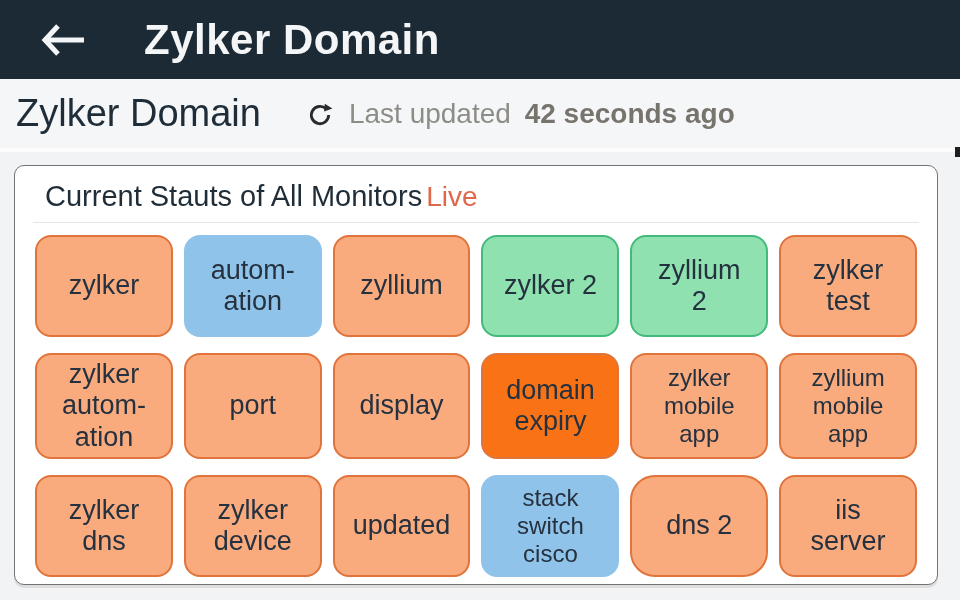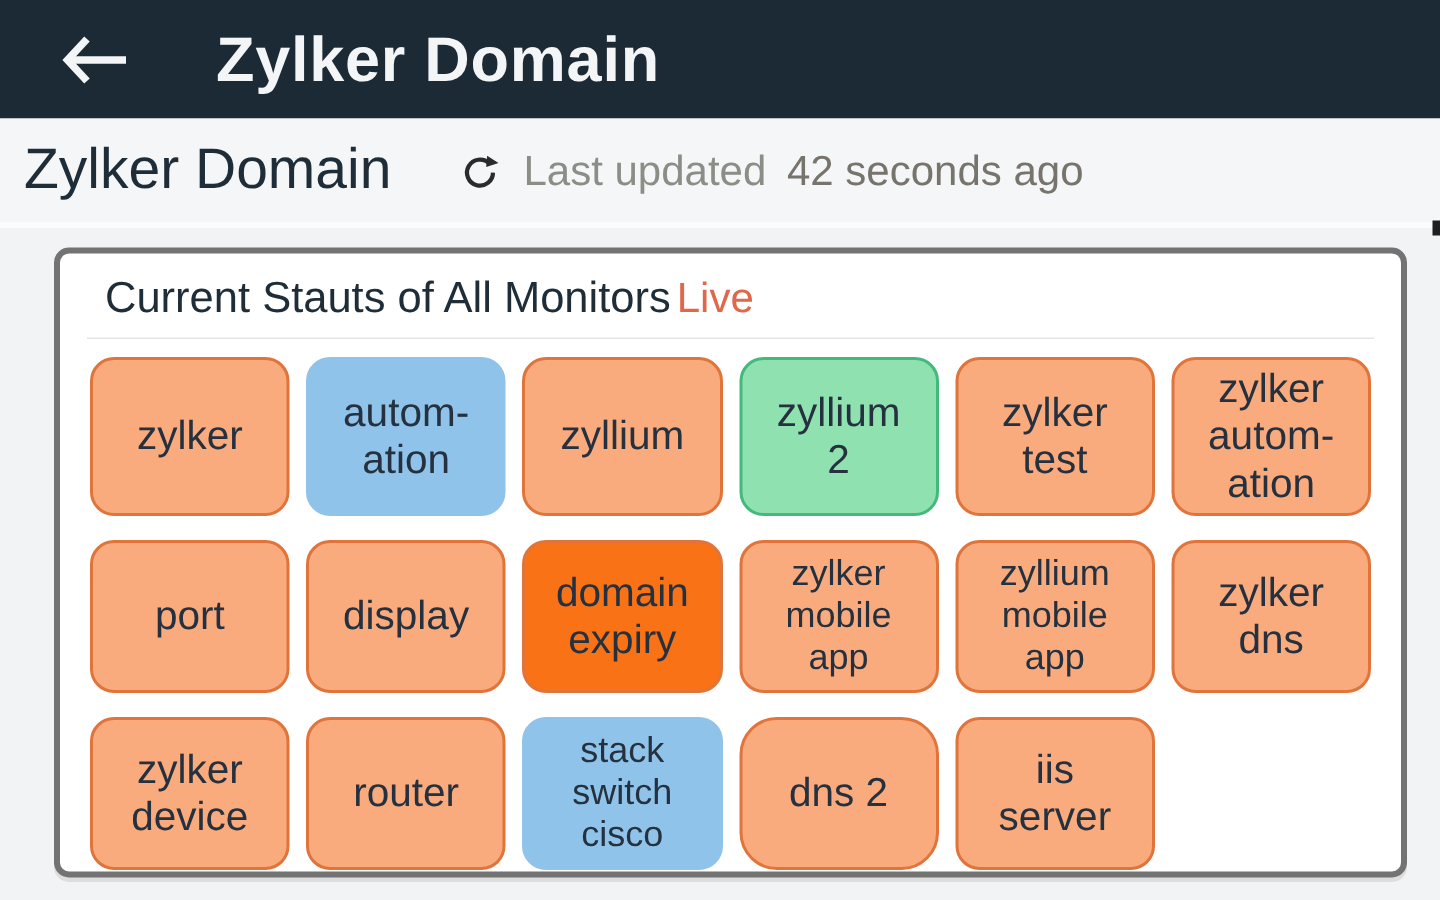--- a/index.html
+++ b/index.html
@@ -19,26 +19,26 @@
     color:#f3f5f6;font-size:42px;font-weight:600;margin-left:56px;letter-spacing:.5px;
   }
   
   .page-header{
     height:73px;background:#f5f6f7;border-bottom:4px solid #fcfcfd;
     display:flex;align-items:center;padding:0 16px;box-sizing:border-box;
   }
   .page-title{font-size:38px;color:#1f2d39;font-weight:400;}
   .refresh-icon{margin-left:46px;display:flex;align-items:center;cursor:pointer;background:none;border:none;padding:0;}
   .last-updated{margin-left:16px;font-size:28px;color:#8d8d88;white-space:nowrap;}
-  .last-updated b{color:#77746d;font-weight:400;margin-left:6px;}
+  .last-updated b{color:#77746d;font-weight:700;margin-left:6px;}
   .scroll-thumb{position:absolute;right:0;top:147px;width:5px;height:10px;background:#1f1f1f;}
   
   .card{
-    position:absolute;left:36px;right:22px;top:165px;height:420px;
-    background:#ffffff;border:4px solid #737373;border-radius:10px;
+    position:absolute;left:14px;right:22px;top:165px;height:420px;
+    background:#ffffff;border:1px solid #737373;border-radius:10px;
     box-shadow:0 3px 0 #dddddd;
     padding:12px 18px 12px;box-sizing:border-box;
   }
   .card-head{display:flex;align-items:baseline;padding:2px 12px 0;}
   .card-title{font-size:29px;color:#1f2d38;font-weight:400;}
   .live-label{font-size:28px;color:#e0684a;margin-left:4px;}
   .card-divider{height:1px;background:#e5e5e5;margin:9px 0 12px;}
   
   .grid{
     display:grid;grid-template-columns:repeat(6,1fr);
@@ -88,20 +88,21 @@
   <div class="card-head">
     <div class="card-title">Current Stauts of All Monitors</div>
     <div class="live-label">Live</div>
   </div>
   <div class="card-divider"></div>
   <div class="grid" id="monitor-grid">
       <div class="tile" style="background: rgb(249, 171, 126); border-color: rgb(224, 116, 59);"><span>zylker</span></div>
       <div class="tile" style="background: rgb(144, 195, 233); border-color: rgb(144, 195, 233);"><span>autom-
 ation</span></div>
       <div class="tile" style="background: rgb(249, 171, 126); border-color: rgb(224, 116, 59);"><span>zyllium</span></div>
+      <div class="tile" style="background: rgb(143, 226, 176); border-color: rgb(67, 186, 124);"><span>zylker 2</span></div>
       <div class="tile" style="background: rgb(143, 226, 176); border-color: rgb(67, 186, 124);"><span>zyllium
 2</span></div>
       <div class="tile" style="background: rgb(249, 171, 126); border-color: rgb(224, 116, 59);"><span>zylker
 test</span></div>
       <div class="tile" style="background: rgb(249, 171, 126); border-color: rgb(224, 116, 59);"><span>zylker
 autom-
 ation</span></div>
       <div class="tile" style="background: rgb(249, 171, 126); border-color: rgb(224, 116, 59);"><span>port</span></div>
       <div class="tile" style="background: rgb(249, 171, 126); border-color: rgb(224, 116, 59); border-radius: 16px;"><span>display</span></div>
       <div class="tile" style="background: #f97316; border-color: rgb(224, 116, 59);"><span>domain
@@ -109,21 +110,21 @@
       <div class="tile tile--small" style="background: rgb(249, 171, 126); border-color: rgb(224, 116, 59);"><span>zylker
 mobile
 app</span></div>
       <div class="tile tile--small" style="background: rgb(249, 171, 126); border-color: rgb(224, 116, 59);"><span>zyllium
 mobile
 app</span></div>
       <div class="tile" style="background: rgb(249, 171, 126); border-color: rgb(224, 116, 59);"><span>zylker
 dns</span></div>
       <div class="tile" style="background: rgb(249, 171, 126); border-color: rgb(224, 116, 59);"><span>zylker
 device</span></div>
-      <div class="tile" style="background: rgb(249, 171, 126); border-color: rgb(224, 116, 59);"><span>router</span></div>
+      <div class="tile" style="background: rgb(249, 171, 126); border-color: rgb(224, 116, 59);"><span>updated</span></div>
       <div class="tile tile--small" style="background: rgb(144, 195, 233); border-color: rgb(144, 195, 233);"><span>stack
 switch
 cisco</span></div>
       <div class="tile" style="background: rgb(249, 171, 126); border-color: rgb(224, 116, 59); border-radius: 25px;"><span>dns 2</span></div>
       <div class="tile" style="background: rgb(249, 171, 126); border-color: rgb(224, 116, 59);"><span>iis
 server</span></div>
     </div>
 </div>
 
 </body></html>

